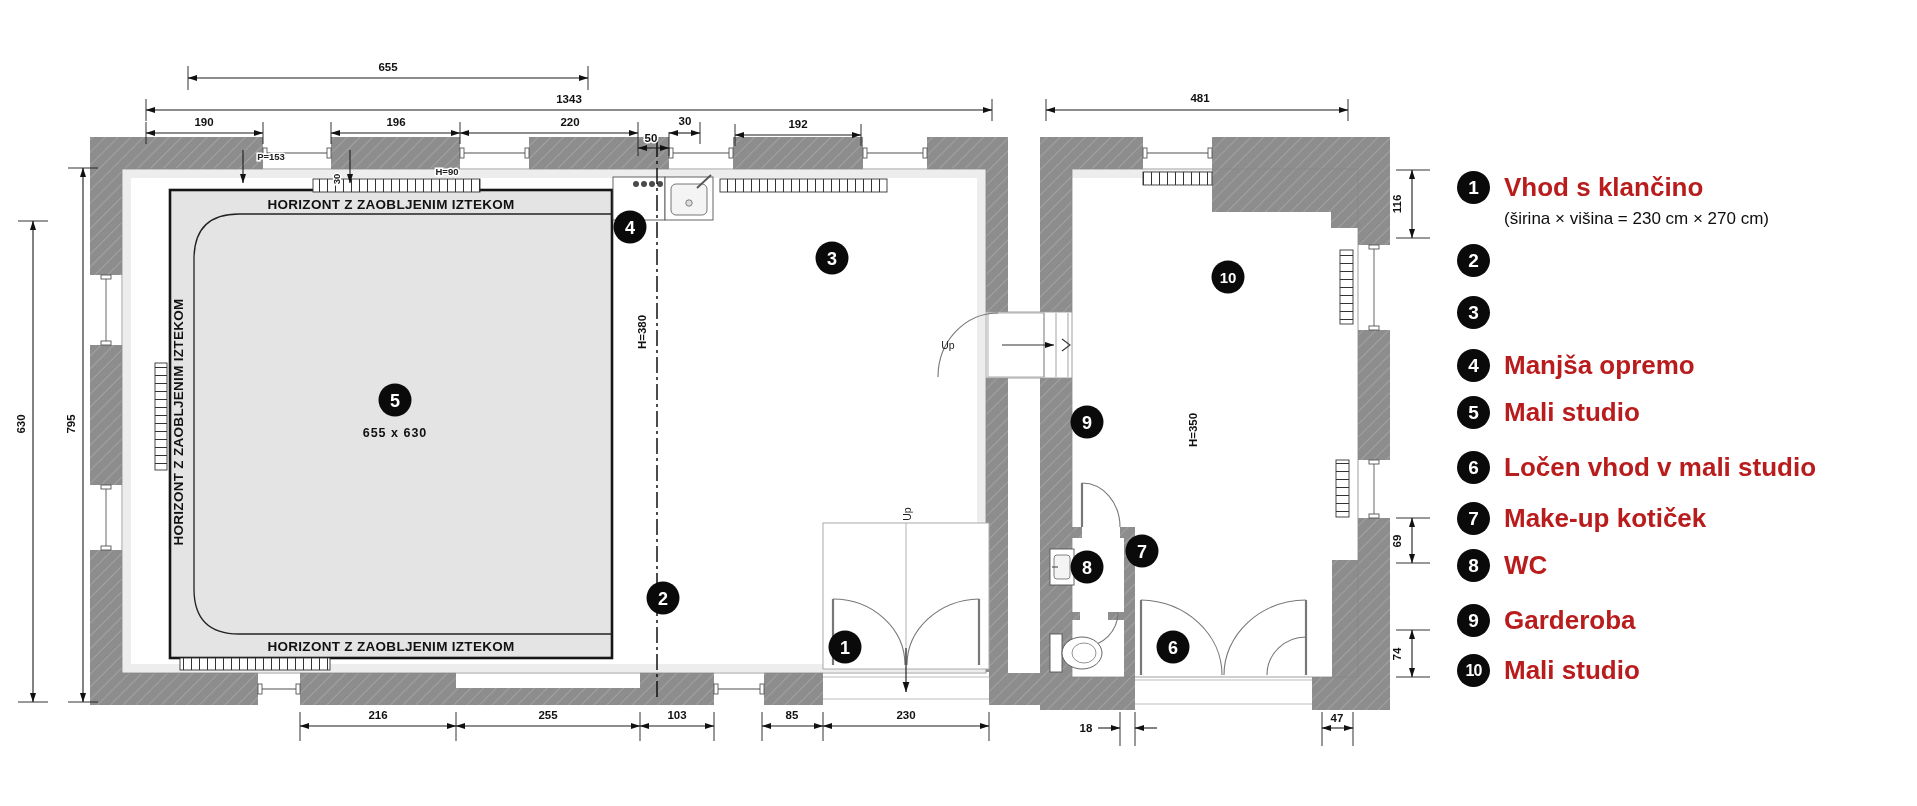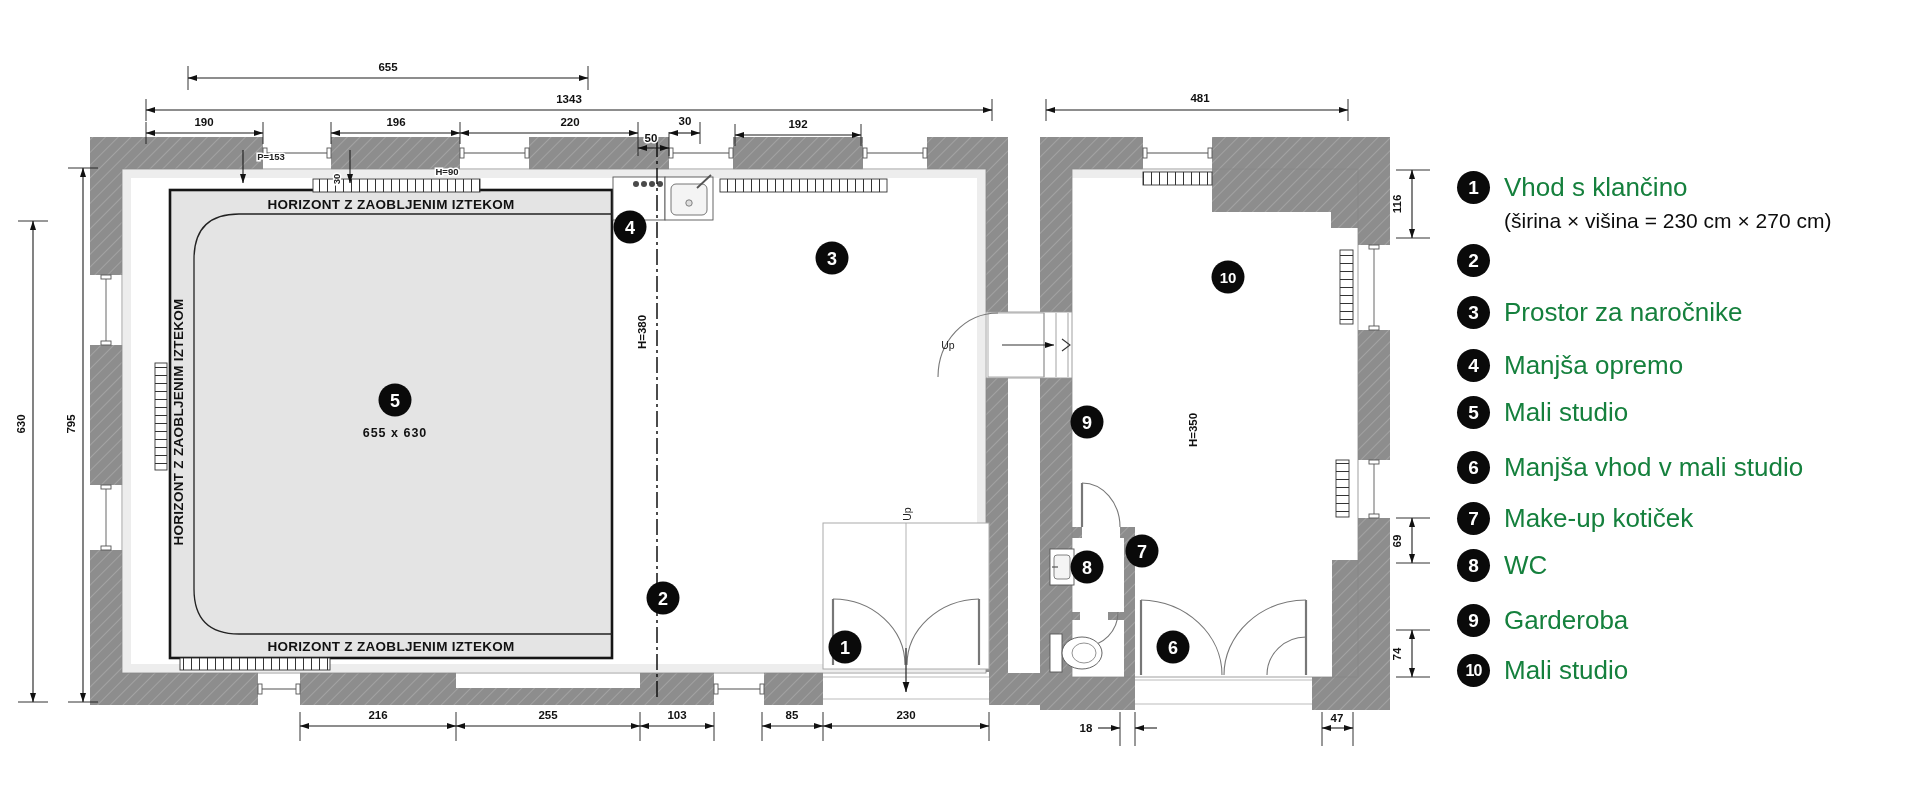--- a/index.html
+++ b/index.html
@@ -22,22 +22,22 @@
   .thin{stroke:#8a8a8a;stroke-width:1.3;}
   .door{stroke:#777;stroke-width:1.1;fill:none;}
   .leaf{stroke:#777;stroke-width:2.2;}
   .fix{fill:#fff;stroke:#555;stroke-width:0.9;}
   
   .lg-row{position:absolute;left:1457px;display:flex;align-items:center;gap:14px;}
   .badge{width:33px;height:33px;border-radius:50%;background:#0a0a0a;color:#fff;
          display:flex;align-items:center;justify-content:center;
          font-size:19px;font-weight:bold;flex:0 0 33px;}
   .badge.b10{font-size:16px;letter-spacing:-1px;}
-  .lg-label{font-size:26px;font-weight:400;color:#15803d;white-space:nowrap;}
-  .lg-sub{position:absolute;left:1504px;top:209px;font-size:21px;color:#0d0d0d;white-space:nowrap;}
+  .lg-label{font-size:26px;font-weight:700;color:#b91c1c;white-space:nowrap;}
+  .lg-sub{position:absolute;left:1504px;top:209px;font-size:17px;color:#0d0d0d;white-space:nowrap;}
 </style>
 </head>
 <body>
 
 <div id="app">
 
 <svg width="1917" height="806" viewBox="0 0 1917 806">
   <defs>
     <pattern id="hatch" width="9" height="9" patternUnits="userSpaceOnUse" patternTransform="rotate(45)">
       <rect width="9" height="9" fill="#8d8d8d"></rect>
@@ -399,33 +399,32 @@
   <div class="lg-row" style="top:171px">
     <span class="badge">1</span>
     <span class="lg-label">Vhod s klančino</span>
   </div>
   <div class="lg-sub">(širina × višina = 230 cm × 270 cm)</div>
   <div class="lg-row" style="top:244px">
     <span class="badge">2</span>
   </div>
   <div class="lg-row" style="top:296px">
     <span class="badge">3</span>
-    <span class="lg-label">Prostor za naročnike</span>
   </div>
   <div class="lg-row" style="top:349px">
     <span class="badge">4</span>
     <span class="lg-label">Manjša opremo</span>
   </div>
   <div class="lg-row" style="top:396px">
     <span class="badge">5</span>
     <span class="lg-label">Mali studio</span>
   </div>
   <div class="lg-row" style="top:451px">
     <span class="badge">6</span>
-    <span class="lg-label">Manjša vhod v mali studio</span>
+    <span class="lg-label">Ločen vhod v mali studio</span>
   </div>
   <div class="lg-row" style="top:502px">
     <span class="badge">7</span>
     <span class="lg-label">Make-up kotiček</span>
   </div>
   <div class="lg-row" style="top:549px">
     <span class="badge">8</span>
     <span class="lg-label">WC</span>
   </div>
   <div class="lg-row" style="top:604px">

